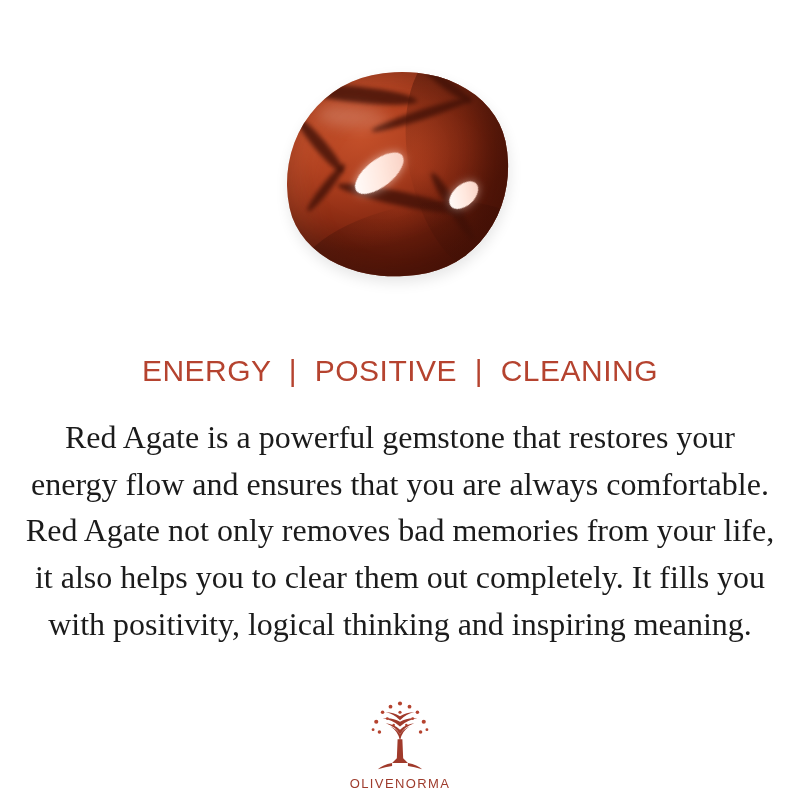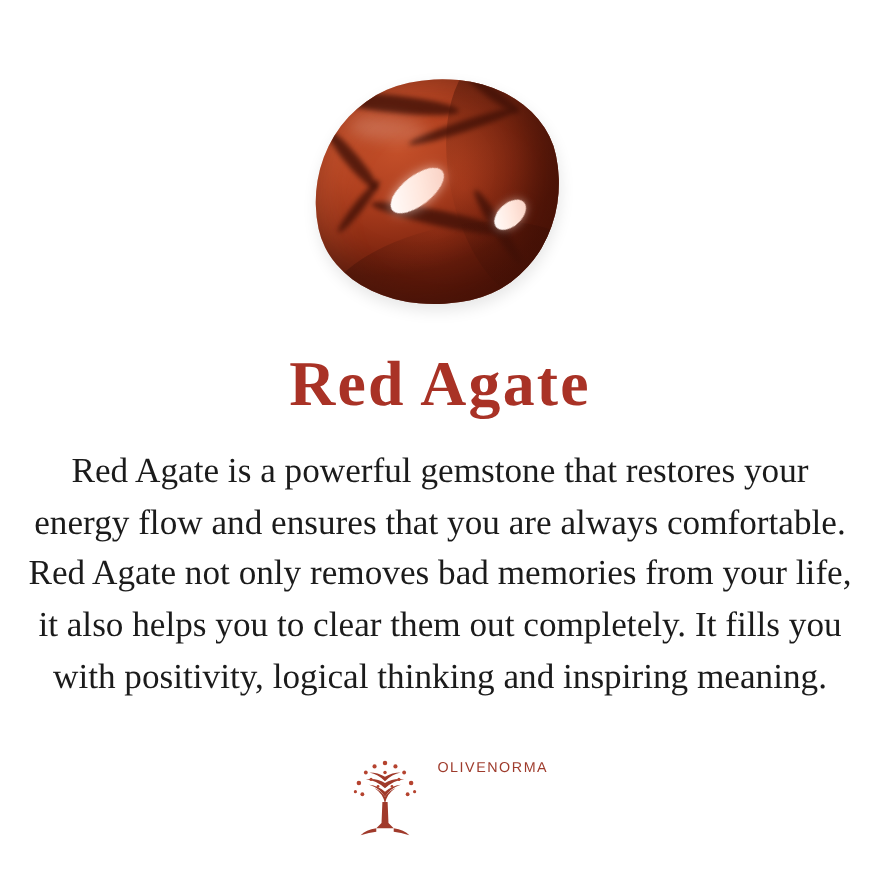--- a/index.html
+++ b/index.html
@@ -135,20 +135,22 @@
     font-family: "Liberation Serif", serif;
     font-size: 32px;
     line-height: 1.46;
     color: #1b1b1b;
   }
 
   
   .logo-wrap {
     margin-top: 18px;
     display: flex;
+    flex-direction: column;
+    align-items: center;
   }
   .logo-mark {
     width: 96px;
     height: 76px;
     display: block;
   }
   .logo-text {
     margin-top: 2px;
     font-family: "Liberation Sans", sans-serif;
     font-size: 13px;
@@ -173,22 +175,22 @@
         <div class="vein v7"></div>
         <div class="shade-right"></div>
         <div class="shade-bottom"></div>
         <div class="gloss g3"></div>
         <div class="gloss g1"></div>
         <div class="gloss g2"></div>
       </div>
     </div>
   </div>
 
-  <h1 class="title">Red  Agate</h1>
-
+
+  <div class="subtitle">ENERGY  |  POSITIVE  |  CLEANING</div>
 
   <p class="description">Red Agate is a powerful gemstone that restores your energy flow and ensures that you are always comfortable. Red Agate not only removes bad memories from your life, it also helps you to clear them out completely. It fills you with positivity, logical thinking and inspiring meaning.</p>
 
   <div class="logo-wrap">
     <svg class="logo-mark" viewBox="0 0 120 96">
       <g fill="#a03a2b">
 
         <path d="M57 52 L56 76 L50 82 L70 82 L64 76 L63 52 Z"></path>
 
         <path d="M50 82 q-12 2 -18 8 q10 -3 18 -4 z"></path>

